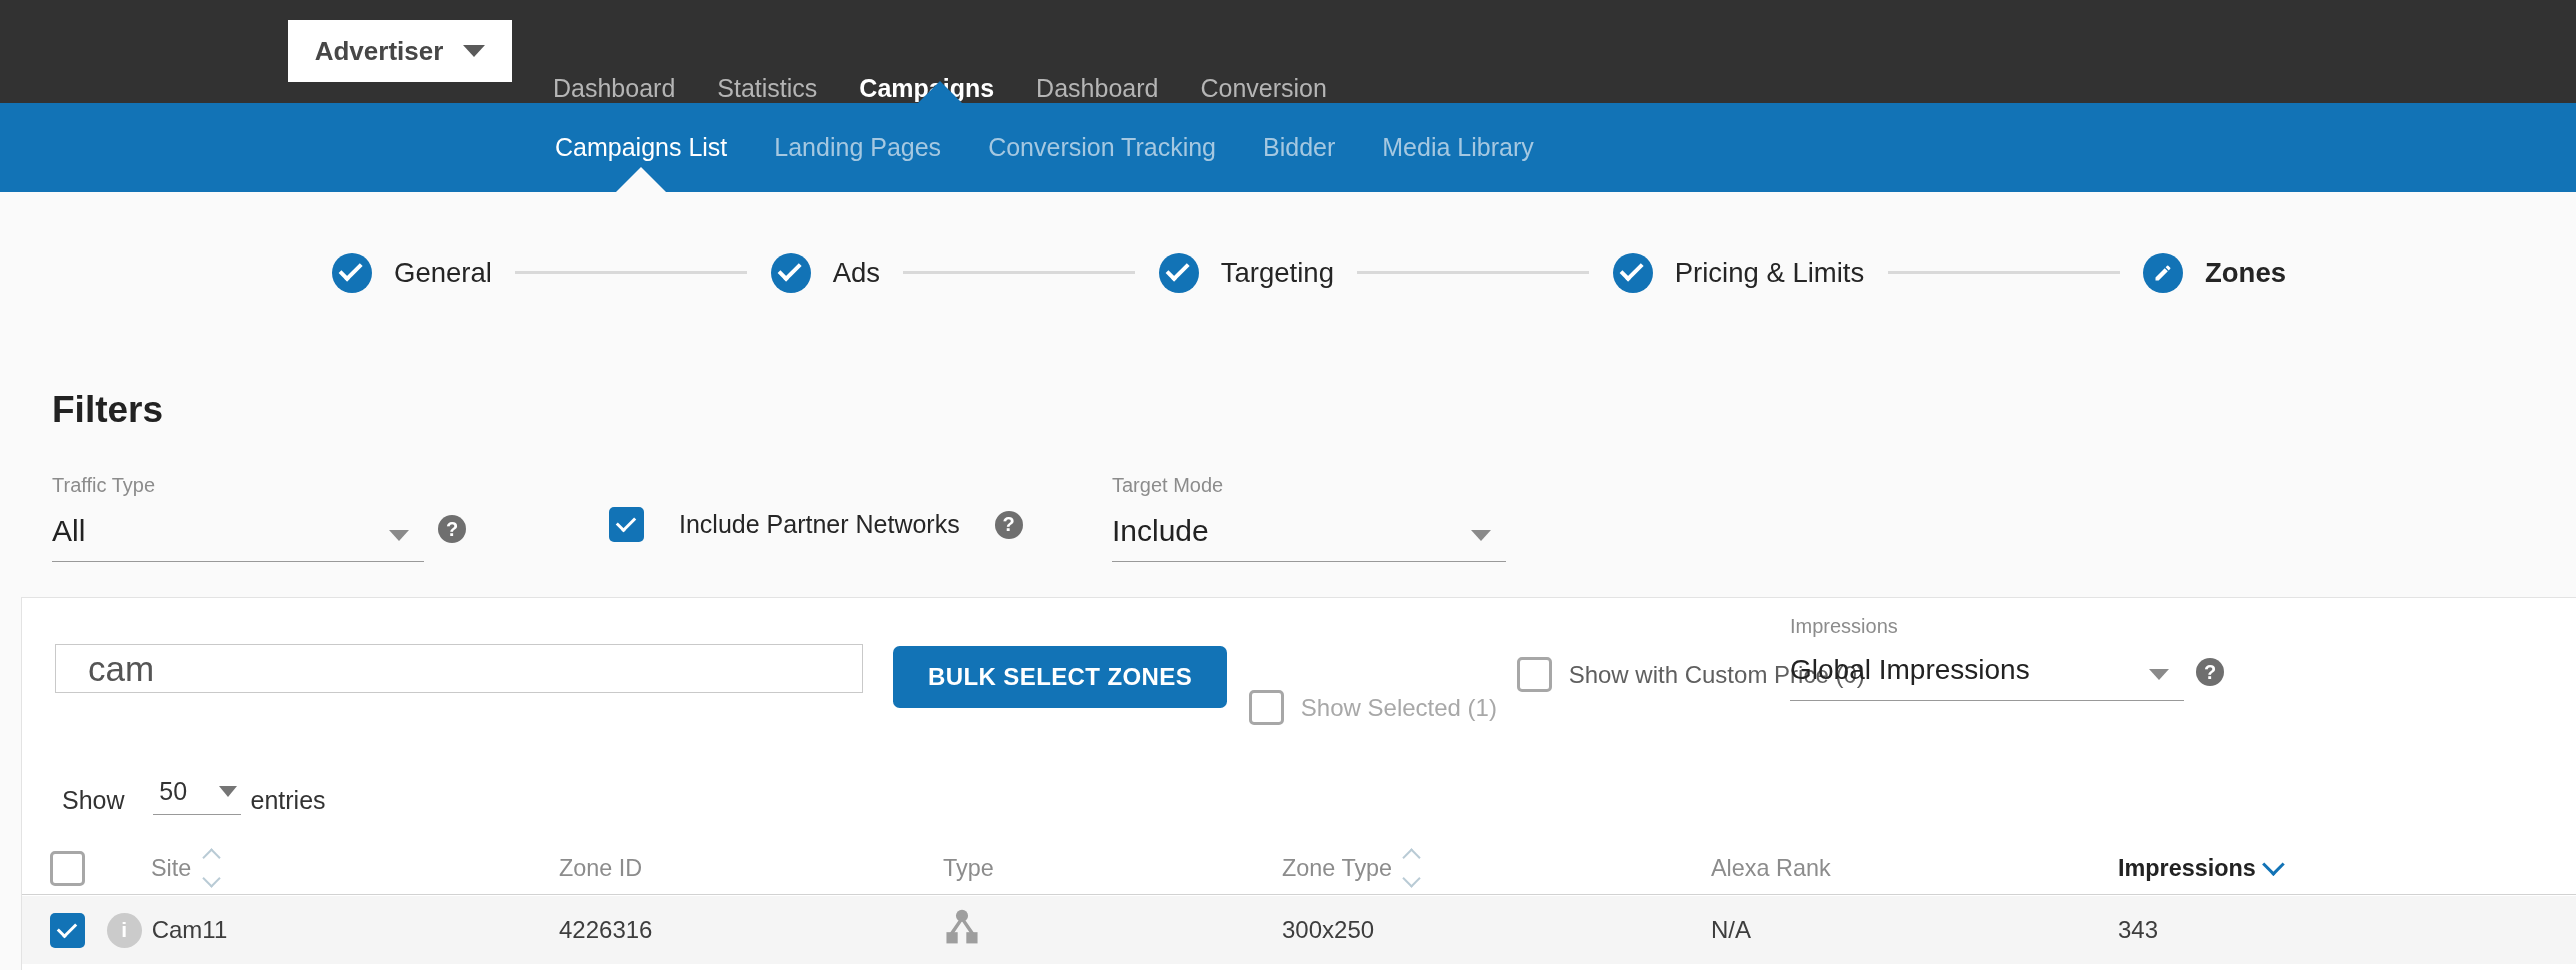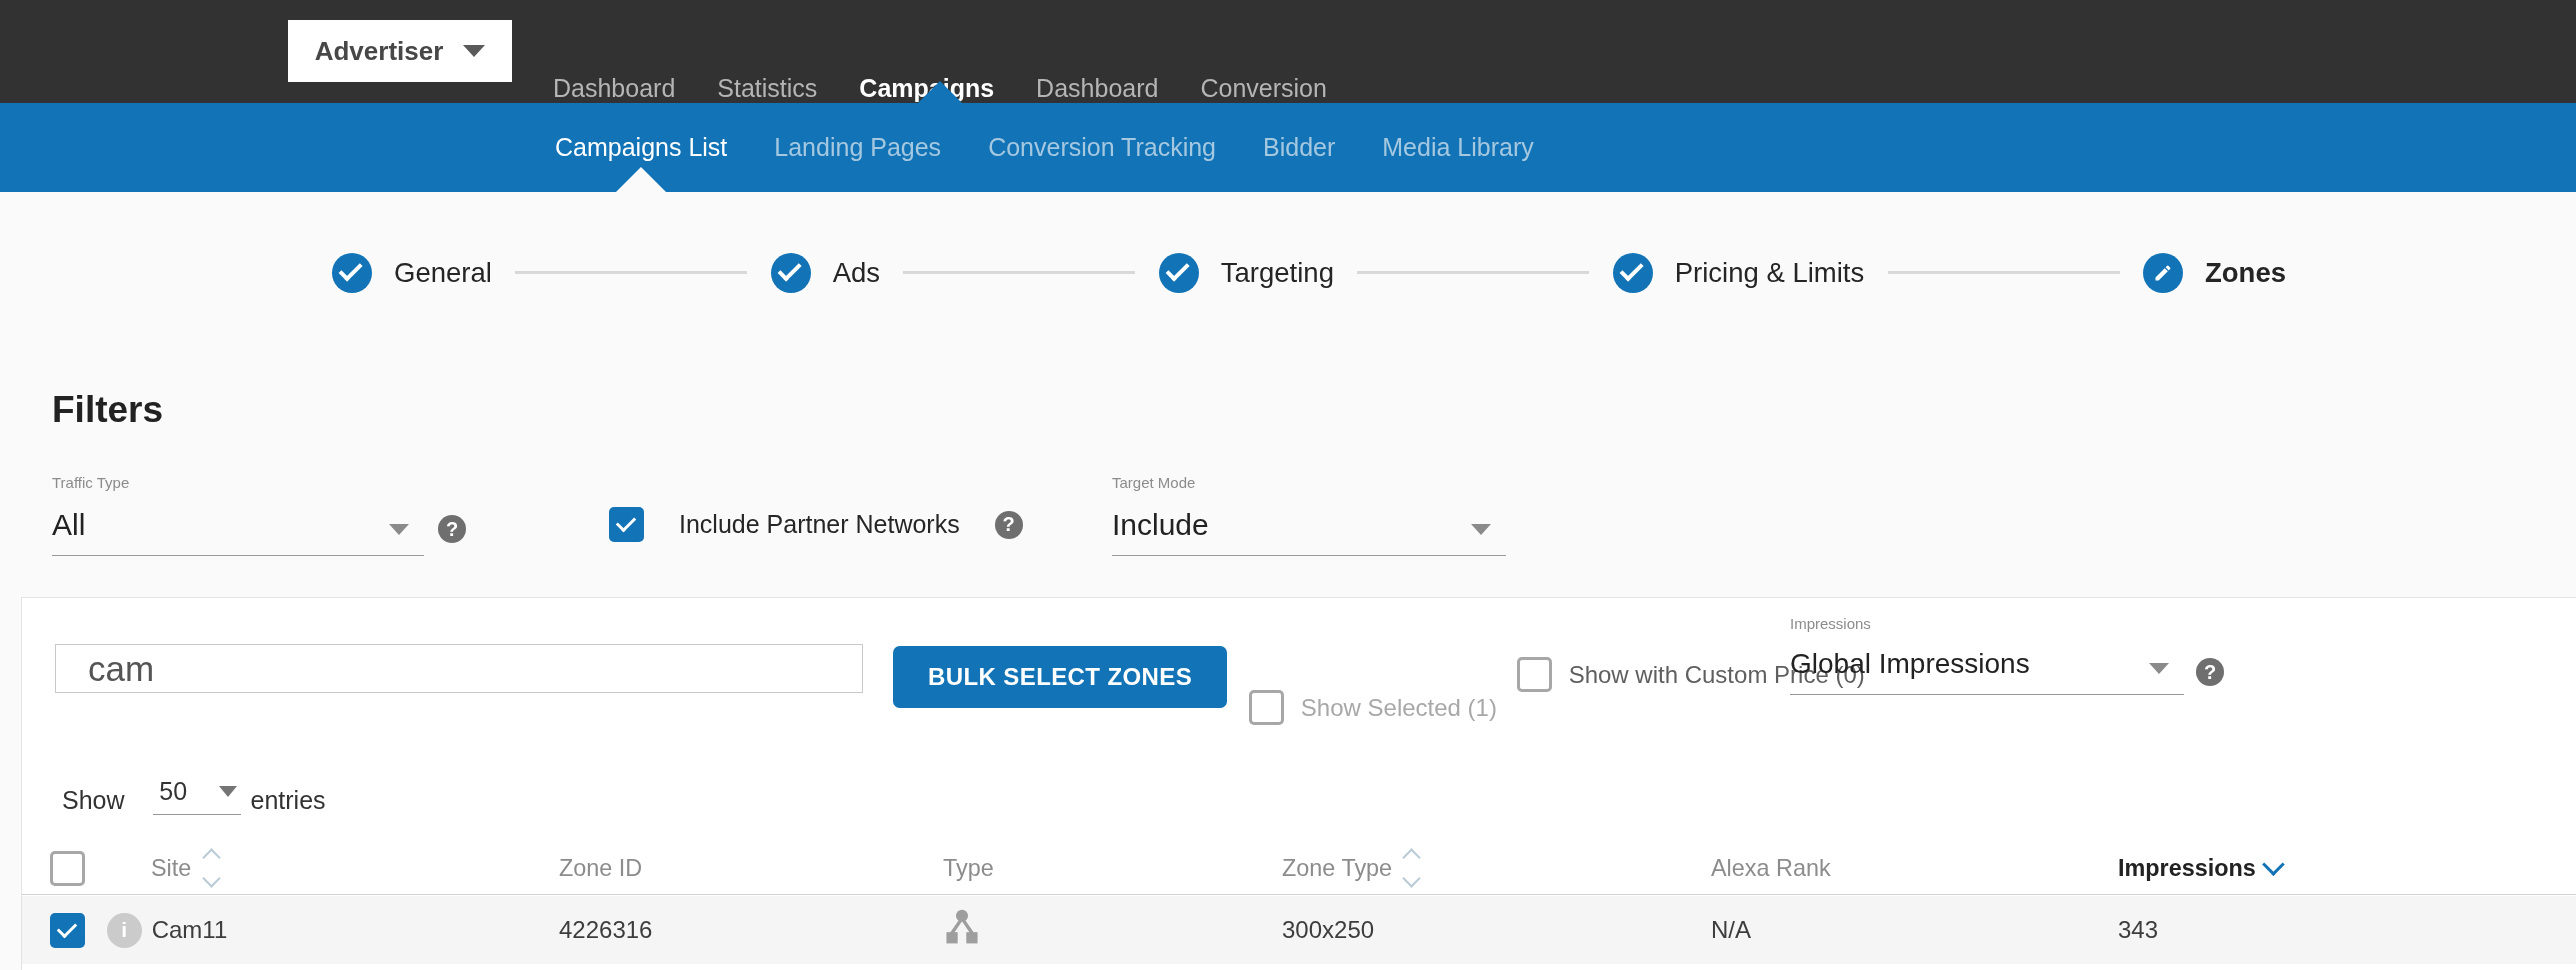--- a/index.html
+++ b/index.html
@@ -34,21 +34,21 @@
   .step.current .step-label{font-weight:bold;}
   .connector{flex:1 1 auto;height:2.5px;background:#d9d9d9;margin:0 23.4px;}
 
   
   .filters{position:relative;height:244px;background:#fafafa;}
   .filters-title{position:absolute;left:52px;top:389px;font-size:37px;font-weight:bold;color:#222222;margin:0;top:389px;}
   .filters .filters-title{top:389px;} 
   .filters{--x:0;}
   .filters .filters-title{top:36px;}
   .field{position:absolute;}
-  .field .f-label{font-size:15px;color:#8c8c8c;}
+  .field .f-label{font-size:20px;color:#8c8c8c;}
   .f-valuebox{position:relative;border-bottom:1.7px solid #999999;padding:11.7px 0 13.3px 0;margin-top:5px;cursor:pointer;}
   .f-value{font-size:30px;color:#222222;}
   .f-valuebox .tri-select{position:absolute;right:15px;bottom:20px;width:0;height:0;
     border-left:10px solid transparent;border-right:10px solid transparent;border-top:11.7px solid #8a8a8a;}
   .help{width:28px;height:28px;border-radius:50%;background:#6f6f6f;color:#ffffff;font-size:20px;font-weight:bold;
     display:flex;align-items:center;justify-content:center;cursor:pointer;flex:0 0 auto;}
   .traffic-field{left:52px;top:121px;width:372px;}
   .help-traffic{position:absolute;left:438px;top:162px;}
   .partner-group{position:absolute;left:609px;top:154px;display:flex;align-items:center;gap:35px;}
   .partner-label{font-size:25px;color:#262626;}

